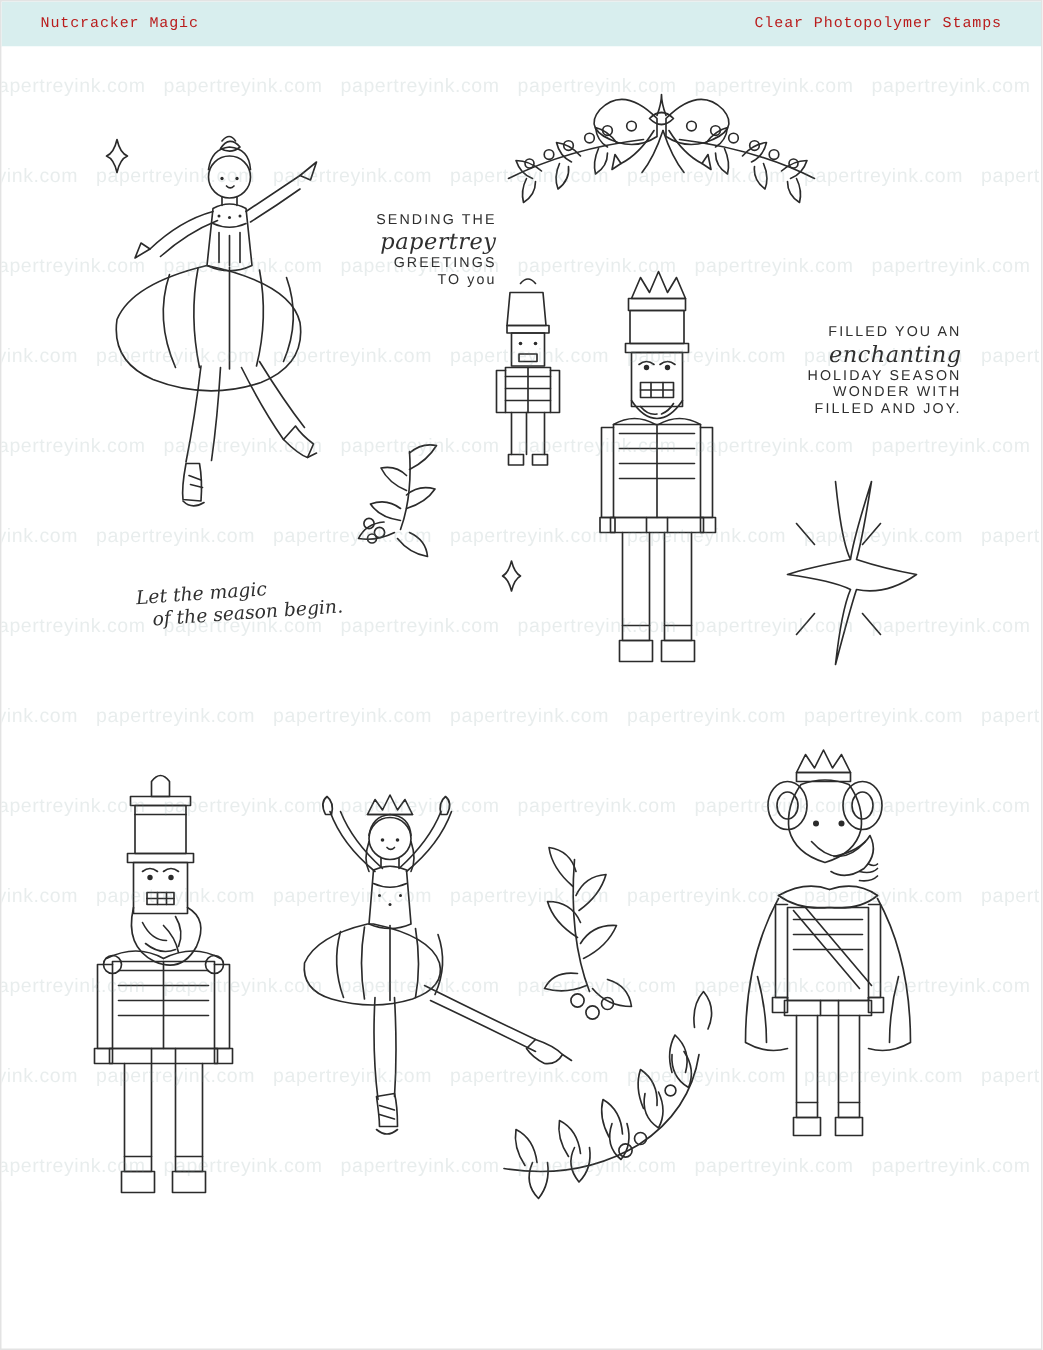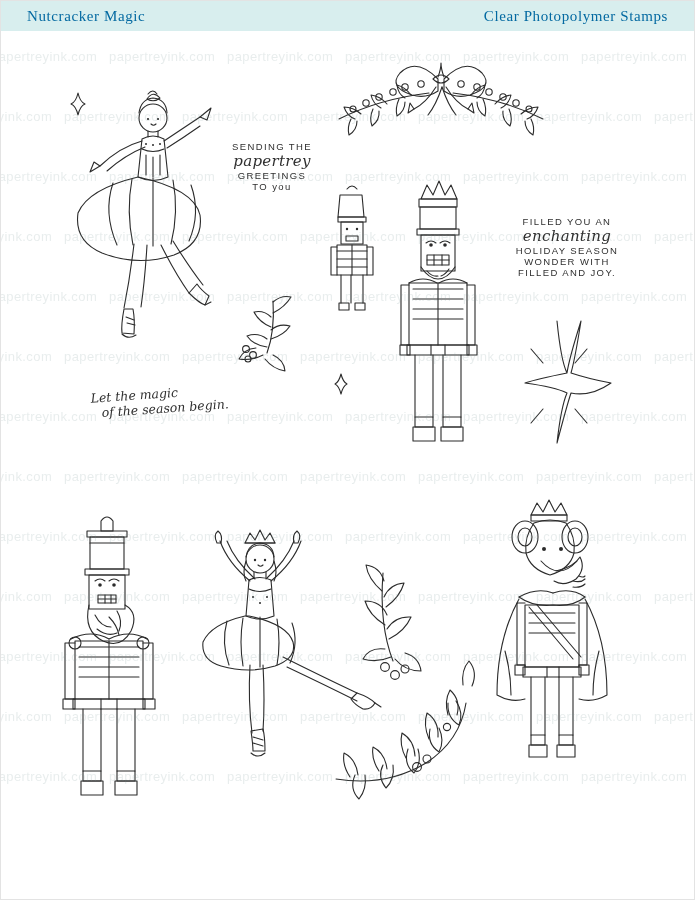--- a/index.html
+++ b/index.html
@@ -61,24 +61,24 @@
     position: relative;
     height: 30px;
     background: #d8eeee;
     display: flex;
     align-items: center;
     justify-content: space-between;
     padding: 0 26px;
   }
   .titlebar .t-left,
   .titlebar .t-right {
-    font-family: Liberation Serif, serif;
-    font-size: 15px;
+    font-family: Liberation Mono, monospace;
+    font-size: 10px;
     letter-spacing: 0.6px;
-    color: #0369a1;
+    color: #b91c1c;
   }
 
   
   .stamp-area {
     position: relative;
     height: 770px;
     background: #ffffff;
     overflow: hidden;
   }
 
@@ -102,21 +102,21 @@
     position: absolute;
     inset: 0;
     z-index: 2;
   }
   .art-layer svg { display: block; }
 
   .sentiment {
     position: absolute;
     z-index: 4;
     color: #2f2f2f;
-    text-align: center;
+    text-align: right;
   }
   .s-caps {
     font-family: "Liberation Sans", sans-serif;
     font-size: 9.5px;
     letter-spacing: 1.4px;
   }
   .s-script {
     font-family: "DejaVu Serif", serif;
     font-style: italic;
     font-size: 15px;

